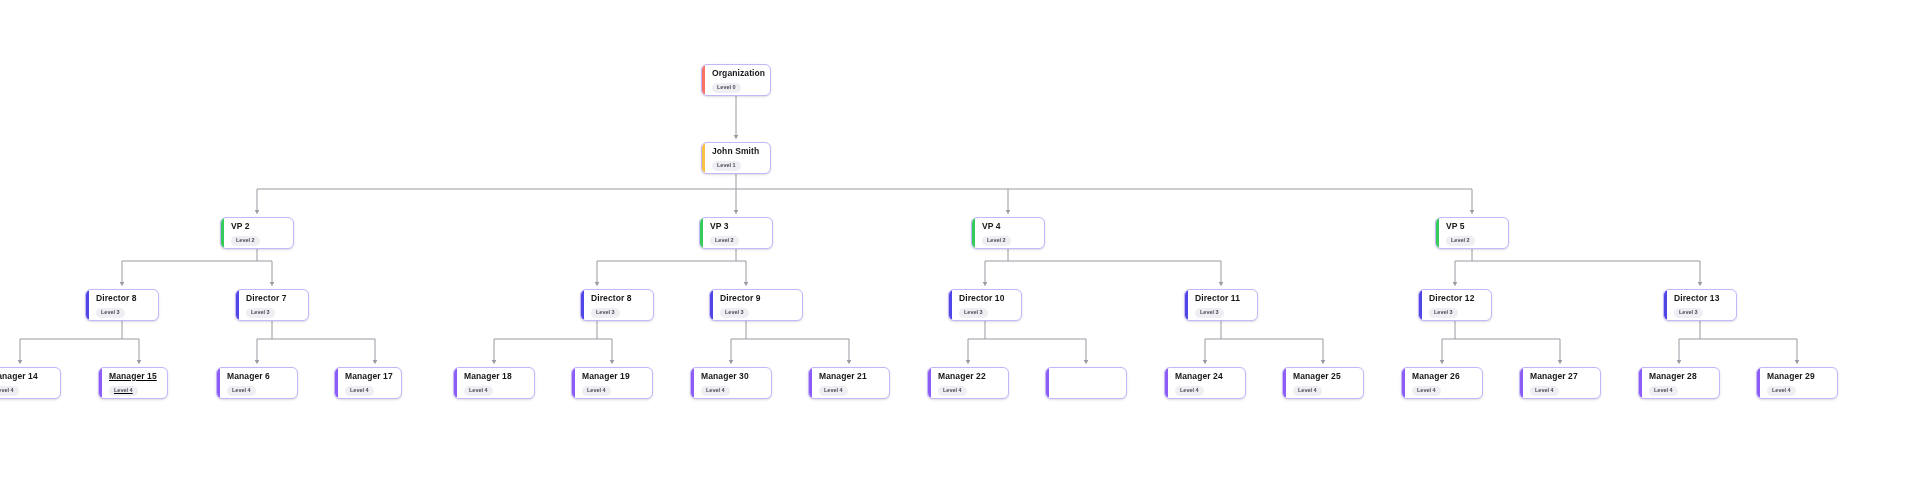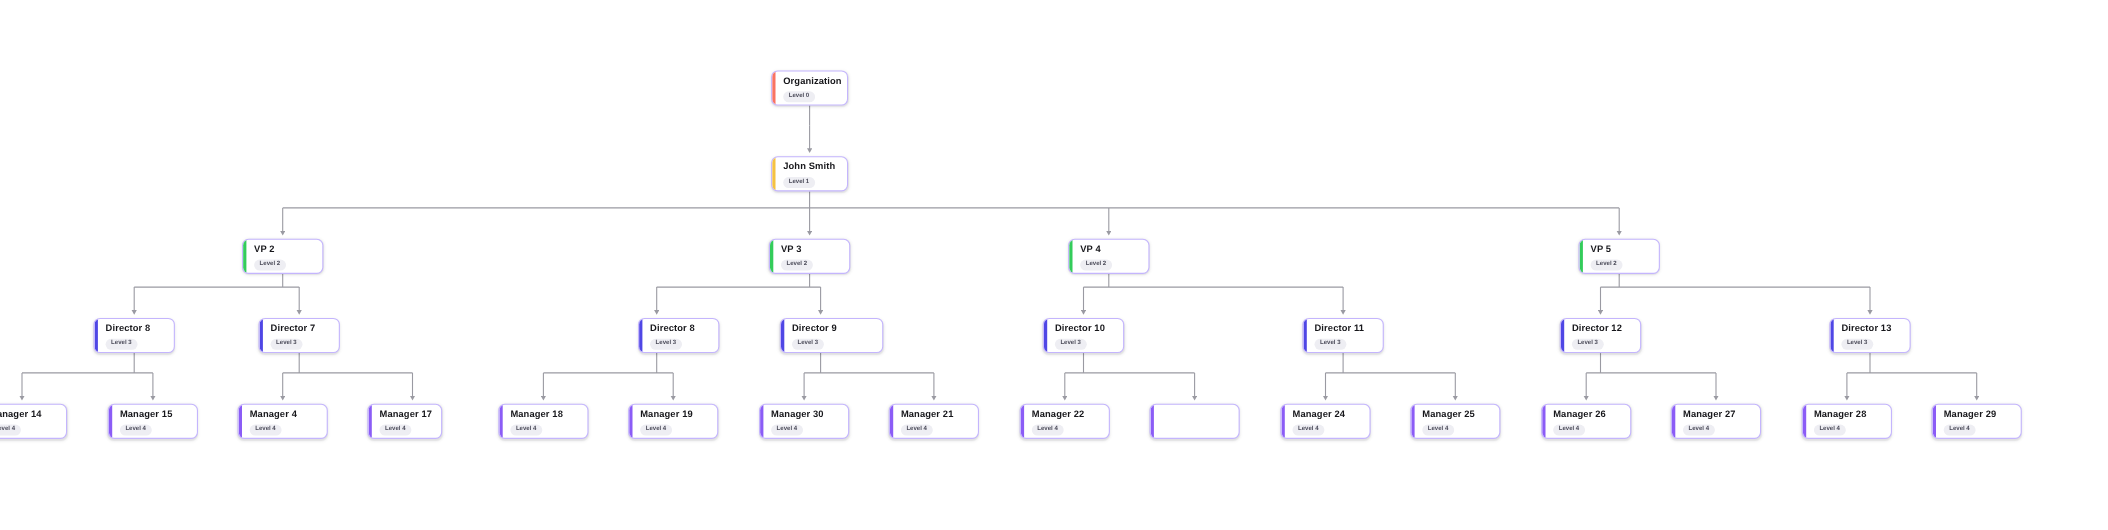--- a/index.html
+++ b/index.html
@@ -220,28 +220,28 @@
       </div>
       <div class="node depth-3" style="left: 1663px; top: 289px; width: 74px; height: 32px;">
         <div class="accent" style="background: rgb(79, 70, 229);"></div>
         <div class="node-title">Director 13</div>
         <div class="node-badge">Level 3</div>
       </div>
       <div class="node depth-4" style="left: -21px; top: 367px; width: 82px; height: 32px;">
         <div class="node-title">Manager 14</div>
         <div class="node-badge">Level 4</div>
       </div>
-      <div class="node depth-4" style="left: 98px; top: 367px; width: 82px; height: 32px;">
+      <div class="node depth-4" style="left: 98px; top: 367px; width: 70px; height: 32px; text-decoration: underline;">
         <div class="accent" style="background: rgb(139, 92, 246);"></div>
         <div class="node-title">Manager 15</div>
         <div class="node-badge">Level 4</div>
       </div>
       <div class="node depth-4" style="left: 216px; top: 367px; width: 82px; height: 32px;">
         <div class="accent" style="background: rgb(139, 92, 246);"></div>
-        <div class="node-title">Manager 4</div>
+        <div class="node-title">Manager 6</div>
         <div class="node-badge">Level 4</div>
       </div>
       <div class="node depth-4" style="left: 334px; top: 367px; width: 68px; height: 32px;">
         <div class="accent" style="background: rgb(139, 92, 246);"></div>
         <div class="node-title">Manager 17</div>
         <div class="node-badge">Level 4</div>
       </div>
       <div class="node depth-4" style="left: 453px; top: 367px; width: 82px; height: 32px;">
         <div class="accent" style="background: rgb(139, 92, 246);"></div>
         <div class="node-title">Manager 18</div>

